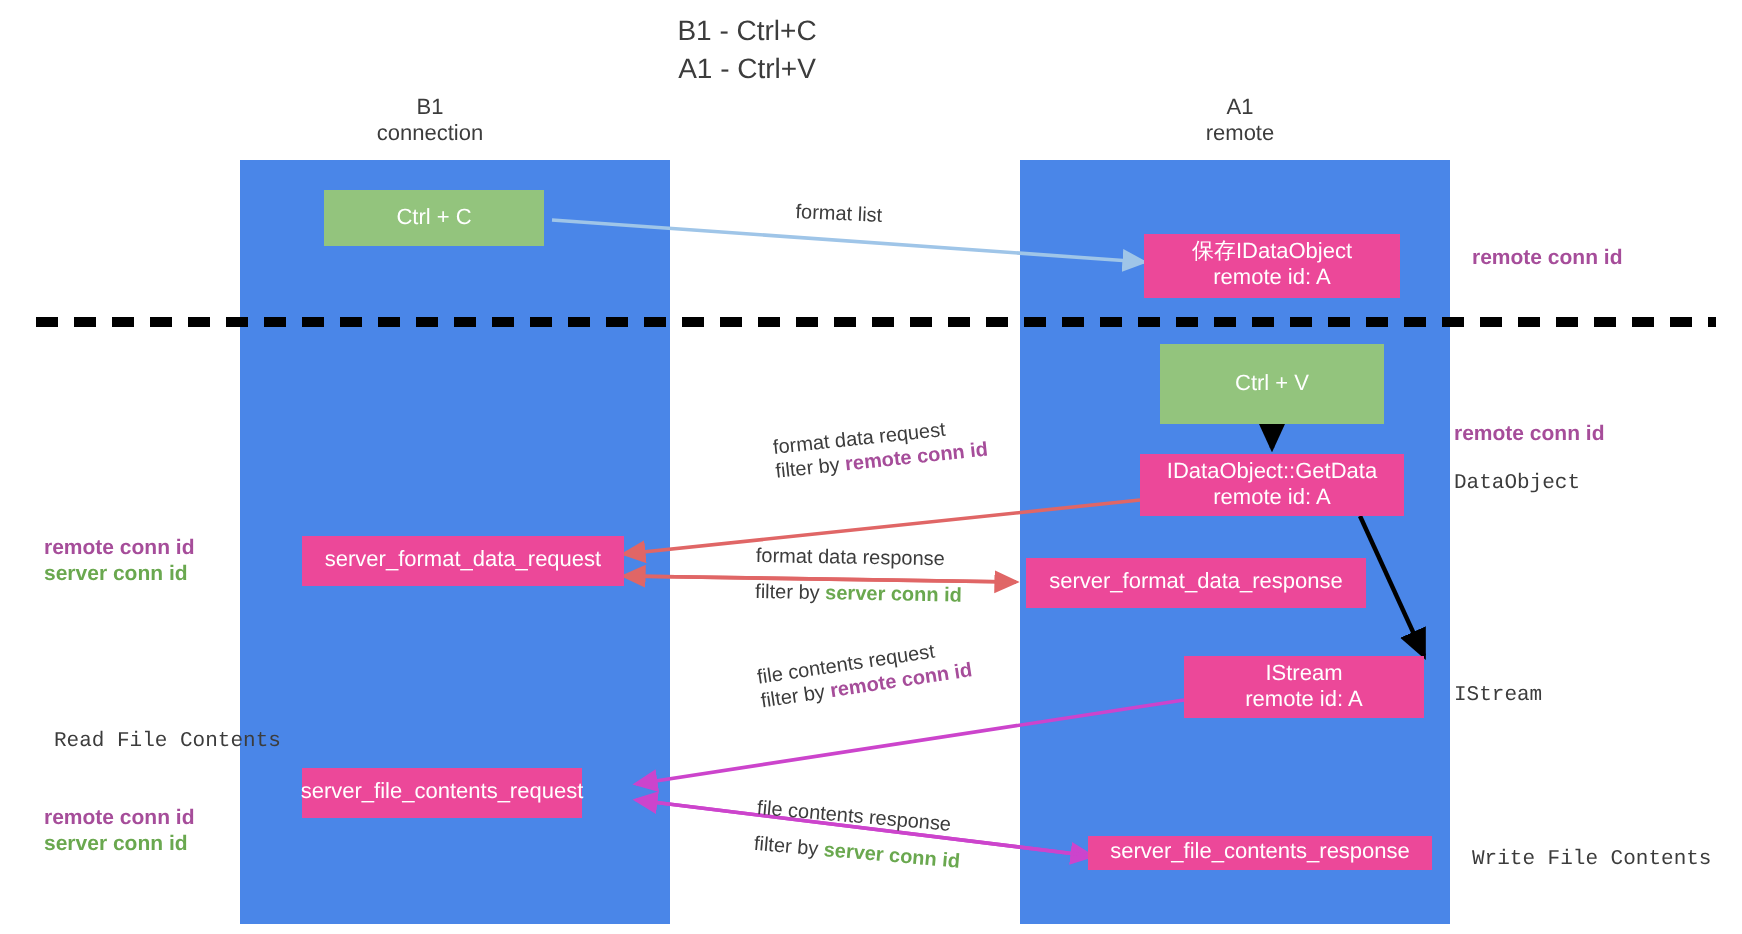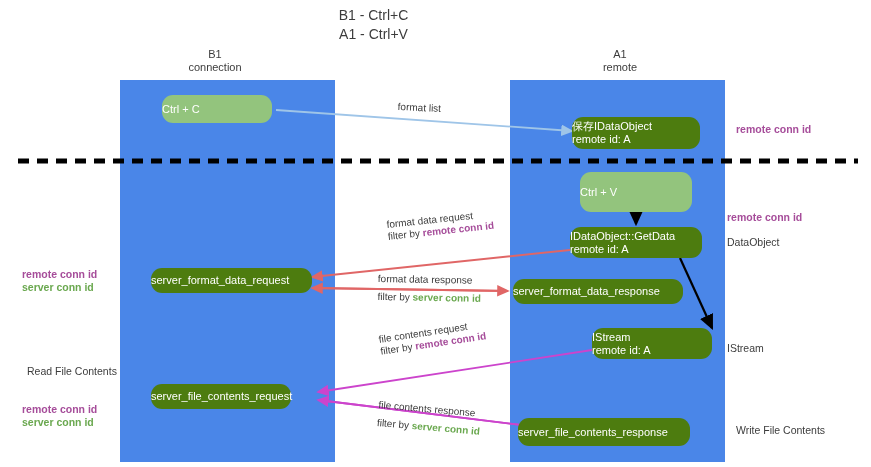--- a/index.html
+++ b/index.html
@@ -12,32 +12,31 @@
     overflow:hidden;
   }
   #stage{position:absolute;left:0;top:0;width:871px;height:467px;}
   svg#wires{position:absolute;left:0;top:0;width:871px;height:467px;pointer-events:none;}
 
   .lane{position:absolute;background:#4a86e8;}
   .lane-title{position:absolute;text-align:center;font-size:11px;line-height:13px;color:#3c3c3c;}
 
   .node{
     position:absolute;
-    display:flex;flex-direction:column;align-items:flex-start;justify-content:center;
+    display:flex;flex-direction:column;align-items:center;justify-content:center;
     color:#ffffff;font-size:11px;line-height:13px;text-align:center;
     box-sizing:border-box;
-    border-radius:11px;
   }
   .node.green{background:#93c47d;}
-  .node.orange{background:#4d7c0f;}
+  .node.orange{background:#ec4899;}
 
   .sidelabel{position:absolute;font-size:10.5px;line-height:13px;}
   .purple{color:#a64d9a;font-weight:bold;}
   .green-t{color:#6aa84f;font-weight:bold;}
-  .dark{color:#3c3c3c;}
+  .dark{color:#3c3c3c;font-family:Liberation Mono, monospace;}
 
   .edgelabel{
     position:absolute;font-size:10px;line-height:12px;color:#3c3c3c;
     white-space:nowrap;transform-origin:left top;
   }
   .edgelabel b.purple{color:#a64d9a;}
   .edgelabel b.green-t{color:#6aa84f;}
 
   .title{
     position:absolute;left:0;top:6px;width:747px;text-align:center;
@@ -129,21 +128,21 @@
 
   <div class="node orange" style="left:592px;top:328px;width:120px;height:31px;">
     <span>IStream</span>
     <span>remote id: A</span>
   </div>
 
   <div class="node orange" style="left:151px;top:384px;width:140px;height:25px;">
     <span>server_file_contents_request</span>
   </div>
 
-  <div class="node orange" style="left:518px;top:418px;width:172px;height:28px;">
+  <div class="node orange" style="left:544px;top:418px;width:172px;height:17px;">
     <span>server_file_contents_response</span>
   </div>
 
   <div class="sidelabel purple" style="left:736px;top:123px;">remote conn id</div>
   <div class="sidelabel purple" style="left:727px;top:211px;">remote conn id</div>
   <div class="sidelabel dark" style="left:727px;top:236px;">DataObject</div>
   <div class="sidelabel dark" style="left:727px;top:342px;">IStream</div>
   <div class="sidelabel dark" style="left:736px;top:424px;">Write File Contents</div>
 
   <div class="sidelabel purple" style="left:22px;top:268px;">remote conn id</div>

